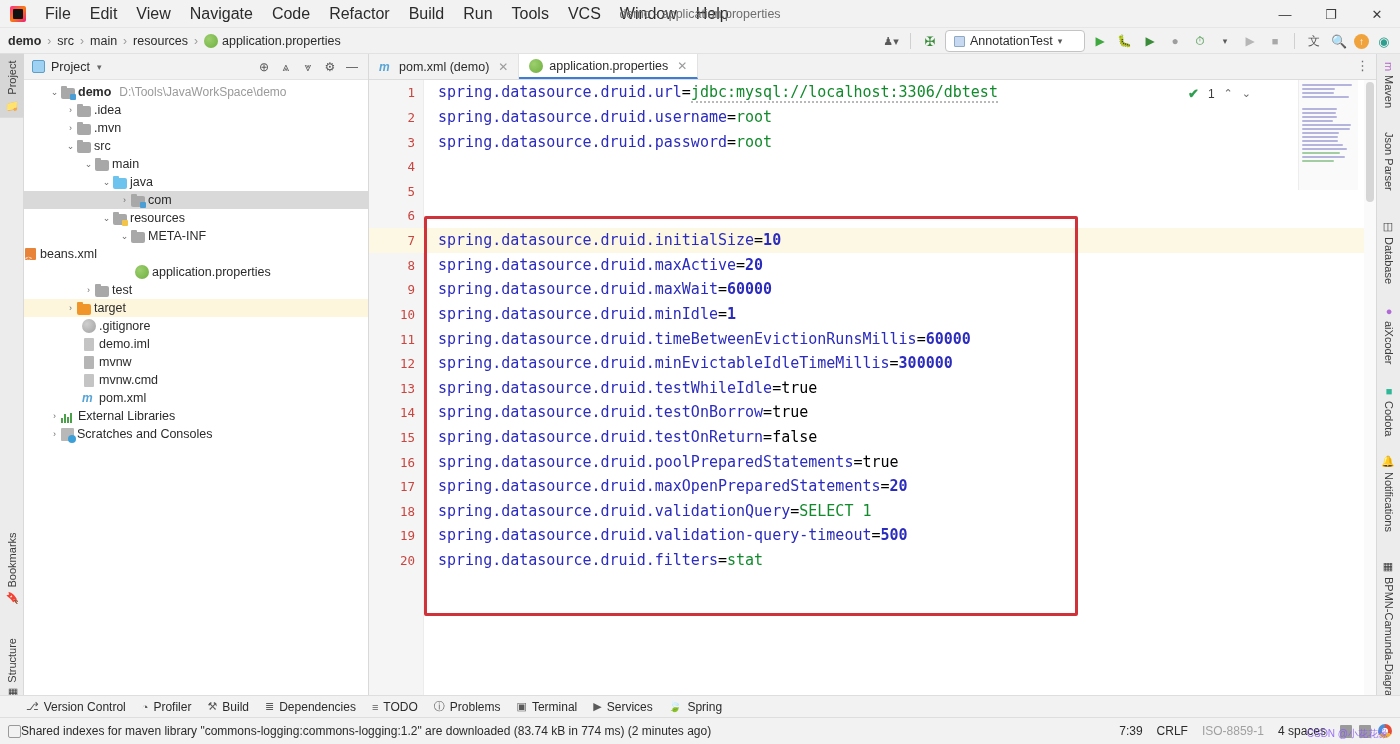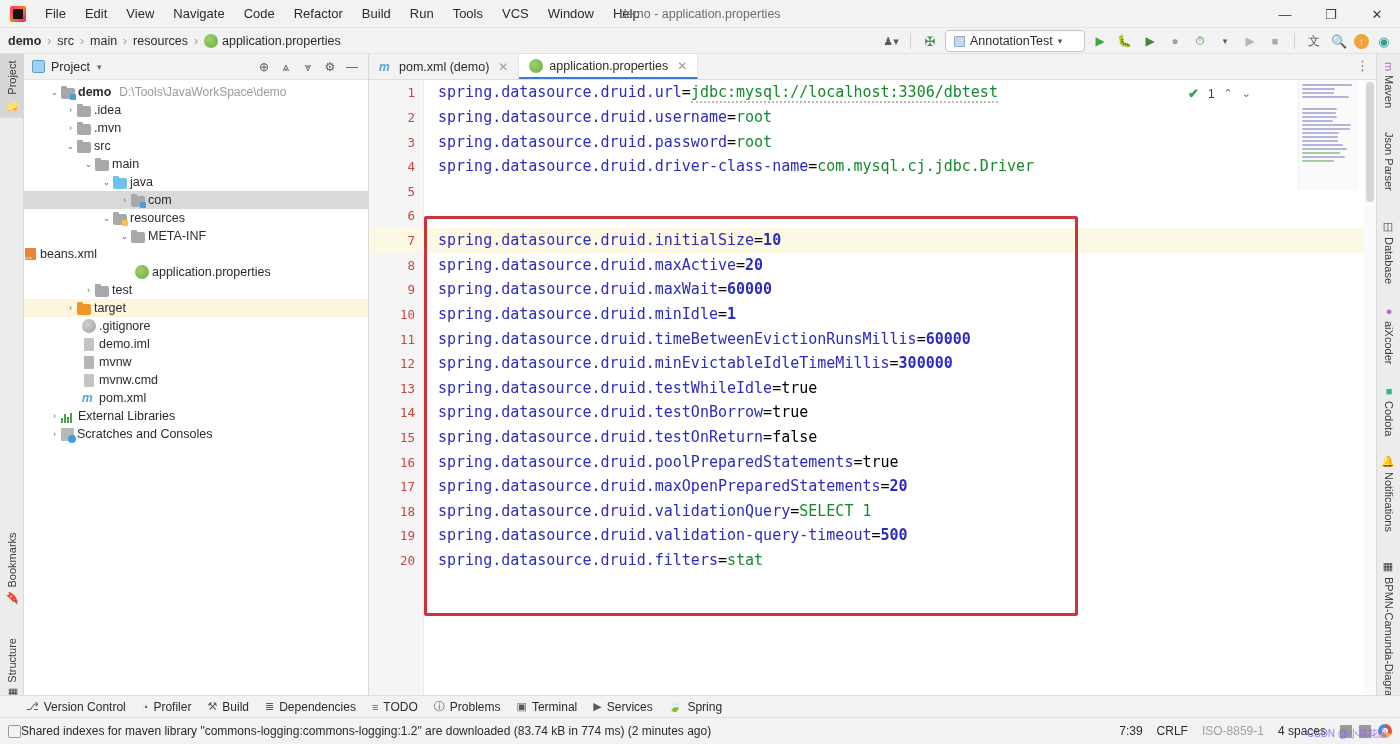--- a/index.html
+++ b/index.html
@@ -23,21 +23,21 @@
     width: 16px; height: 16px; margin: 0 10px 0 10px; border-radius: 2px;
     background: linear-gradient(135deg,#ff318c 0%,#f97a12 50%,#ed1d7e 100%);
     position: relative; flex: none;
   }
   .ij-logo:after {
     content: ""; position: absolute; left: 3px; top: 3px; width: 10px; height: 10px;
     background: #111; border-radius: 1px;
   }
   .menubar { display: flex; align-items: center; gap: 1px; }
   .menu-item {
-    padding: 4px 9px; font-size: 13px; color: #2b2b2b; cursor: default; white-space: nowrap;
+    padding: 4px 9px; font-size: 16px; color: #2b2b2b; cursor: default; white-space: nowrap;
   }
   .win-title {
     position: absolute; left: 0; right: 0; text-align: center;
     font-size: 12.5px; color: #6e6e6e; pointer-events: none;
   }
   .win-btns { position: absolute; right: 0; top: 0; display: flex; height: 28px; }
   .win-btn {
     width: 46px; height: 28px; display: flex; align-items: center; justify-content: center;
     color: #3c3c3c; font-size: 13px;
   }
@@ -495,21 +495,20 @@
 
       <div class="codelines">
         <div class="caretline" style="top:148px"></div>
 
         <div class="cline" style="top:0px"><span class="k">spring.datasource.druid.url</span><span class="eq">=</span><span class="v squig">jdbc:mysql://localhost:3306/dbtest</span></div>
 
         <div class="cline" style="top:25px"><span class="k">spring.datasource.druid.username</span><span class="eq">=</span><span class="v">root</span></div>
 
         <div class="cline" style="top:50px"><span class="k">spring.datasource.druid.password</span><span class="eq">=</span><span class="v">root</span></div>
 
-        <div class="cline" style="top:74px"><span class="k">spring.datasource.druid.driver-class-name</span><span class="eq">=</span><span class="v">com.mysql.cj.jdbc.Driver</span></div>
 
         <div class="cline" style="top:99px"><span class="k"></span></div>
         <div class="cline" style="top:123px"><span class="k"></span></div>
 
         <div class="cline" style="top:148px"><span class="k">spring.datasource.druid.initialSize</span><span class="eq">=</span><span class="n">10</span></div>
 
         <div class="cline" style="top:173px"><span class="k">spring.datasource.druid.maxActive</span><span class="eq">=</span><span class="n">20</span></div>
 
         <div class="cline" style="top:197px"><span class="k">spring.datasource.druid.maxWait</span><span class="eq">=</span><span class="n">60000</span></div>
 

